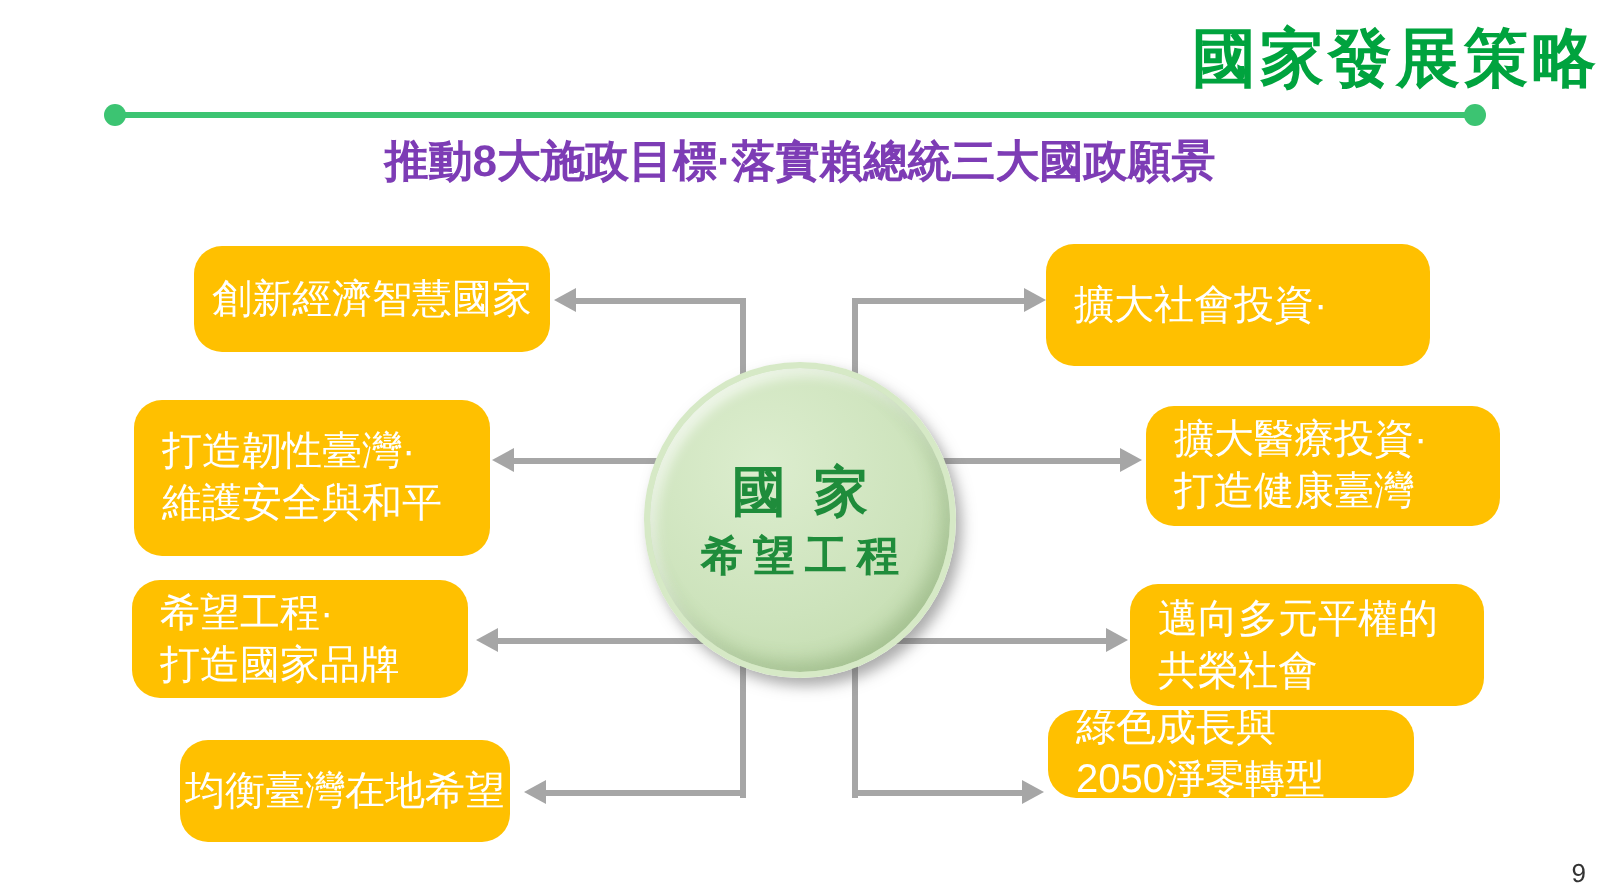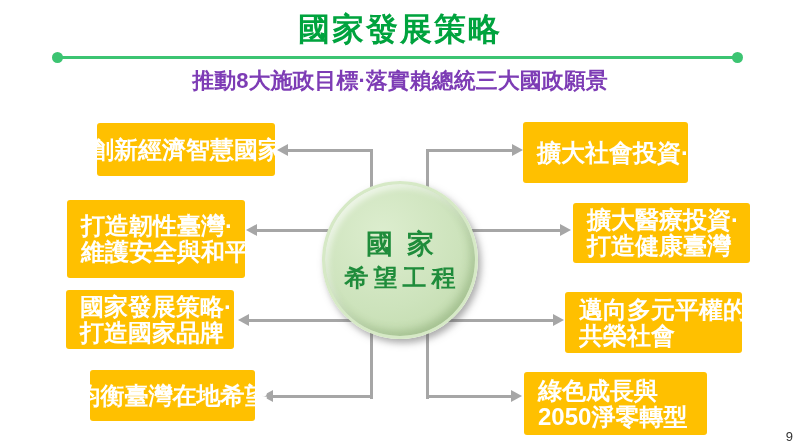--- a/index.html
+++ b/index.html
@@ -5,21 +5,21 @@
   :root{
     --title-green:#00A33E; --divider-green:#3CC472; --subtitle-purple:#7D3CB5;
     --box-orange:#FFC000; --box-text:#FFFFFF; --circle-fill:#CDE3BC;
     --circle-border:#D6E9C6; --circle-text:#1F8C3B; --arrow-gray:#A6A6A6;
     --page-number-gray:#333333;
   }
   *{margin:0;padding:0;box-sizing:border-box;}
   body{background:#fff;font-family:"Liberation Sans",sans-serif;}
   .slide{position:relative;width:800px;height:447px;background:#fff;overflow:hidden;}
 
-  .title{position:absolute;left:0;top:8px;width:800px;text-align:center;
+  .title{position:absolute;left:0;top:8px;width:800px;text-align:right;
     font-size:32px;font-weight:bold;color:var(--title-green);letter-spacing:2px;}
   .divider{position:absolute;left:57px;top:56px;width:680px;height:3px;
     background:var(--divider-green);}
   .divider-dot{position:absolute;top:52px;width:11px;height:11px;border-radius:50%;
     background:var(--divider-green);}
   .dot-left{left:52px;} .dot-right{left:732px;}
   .subtitle{position:absolute;left:0;top:66px;width:800px;text-align:center;
     font-size:22px;font-weight:bold;color:var(--subtitle-purple);}
 
   
@@ -32,37 +32,37 @@
 
   
   .circle{position:absolute;left:322px;top:181px;width:156px;height:158px;z-index:2;
     border-radius:50%;border:3px solid var(--circle-border);
     background:radial-gradient(circle at 38% 32%, #DCEDCE 0%, var(--circle-fill) 55%, #BED8A8 100%);
     box-shadow:3px 4px 7px rgba(90,90,90,.5), inset -4px -5px 9px rgba(90,130,70,.30),
       inset 3px 4px 6px rgba(255,255,255,.65);
     display:flex;flex-direction:column;align-items:center;justify-content:center;gap:0;}
   .circle .l1{font-size:27px;font-weight:bold;color:var(--circle-text);
     letter-spacing:14px;padding-left:14px;}
-  .circle .l2{font-size:24px;font-weight:bold;color:var(--circle-text);
+  .circle .l2{font-size:21px;font-weight:bold;color:var(--circle-text);
     letter-spacing:5px;padding-left:5px;}
 
   
-  .obox{position:absolute;background:var(--box-orange);border-radius:3px;z-index:2;
-    color:var(--box-text);font-weight:bold;font-size:24px;line-height:26px;
+  .obox{position:absolute;background:var(--box-orange);border-radius:14px;z-index:2;
+    color:var(--box-text);font-weight:normal;font-size:20px;line-height:26px;
     display:flex;flex-direction:column;justify-content:center;white-space:nowrap;}
   .obox.one-line{align-items:center;}
   .obox.two-line{align-items:flex-start;padding-left:14px;}
   .box-l1{left:97px;top:123px;width:178px;height:53px;}
   .box-l2{left:67px;top:200px;width:178px;height:78px;}
   .box-l3{left:66px;top:290px;width:168px;height:59px;}
   .box-l4{left:90px;top:370px;width:165px;height:51px;}
-  .box-r1{left:523px;top:122px;width:165px;height:61px;text-align:right;}
+  .box-r1{left:523px;top:122px;width:192px;height:61px;text-align:right;}
   .box-r2{left:573px;top:203px;width:177px;height:60px;}
   .box-r3{left:565px;top:292px;width:177px;height:61px;}
-  .box-r4{left:524px;top:372px;width:183px;height:63px;justify-content:center;}
+  .box-r4{left:524px;top:355px;width:183px;height:44px;justify-content:center;}
 
   .page-num{position:absolute;right:7px;bottom:3px;font-size:13px;
     color:var(--page-number-gray);}
 </style>
 </head>
 <body>
 
 <div class="slide">
 
   <div class="title">國家發展策略</div>
@@ -100,21 +100,21 @@
   </div>
 
   <div class="obox one-line box-l1">
     <div>創新經濟智慧國家</div>
   </div>
   <div class="obox two-line box-l2">
     <div>打造韌性臺灣·</div>
     <div>維護安全與和平</div>
   </div>
   <div class="obox two-line box-l3">
-    <div>國家發展策略·</div>
+    <div>希望工程·</div>
     <div>打造國家品牌</div>
   </div>
   <div class="obox one-line box-l4">
     <div>均衡臺灣在地希望</div>
   </div>
 
   <div class="obox two-line box-r1">
     <div>擴大社會投資·</div>
   </div>
   <div class="obox two-line box-r3">

